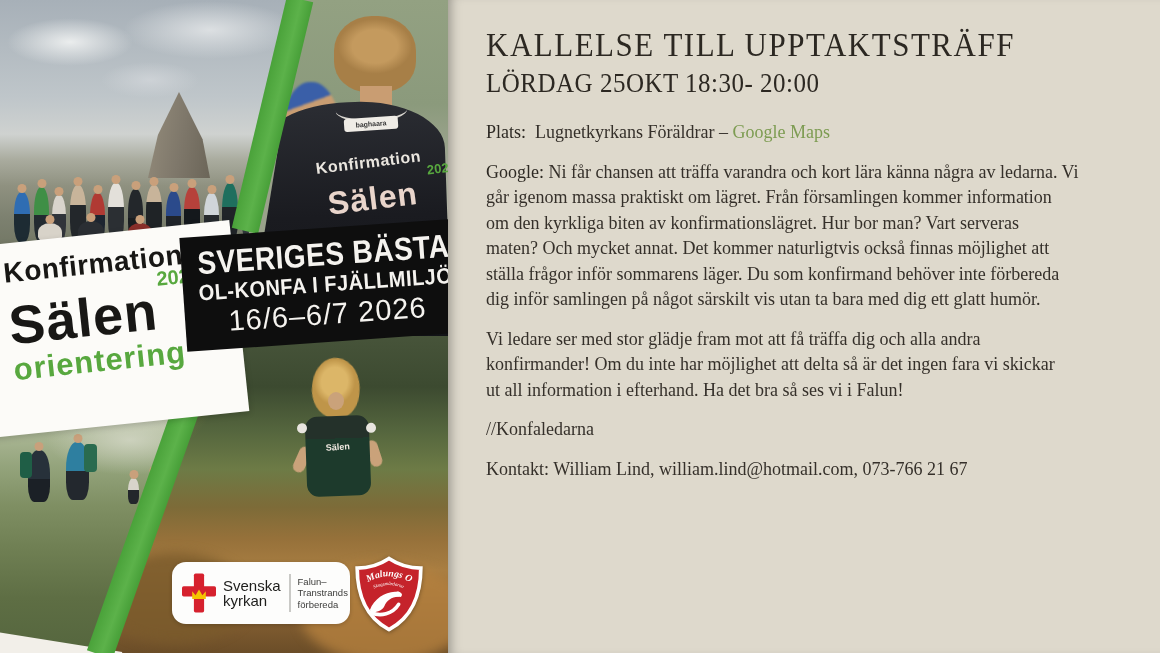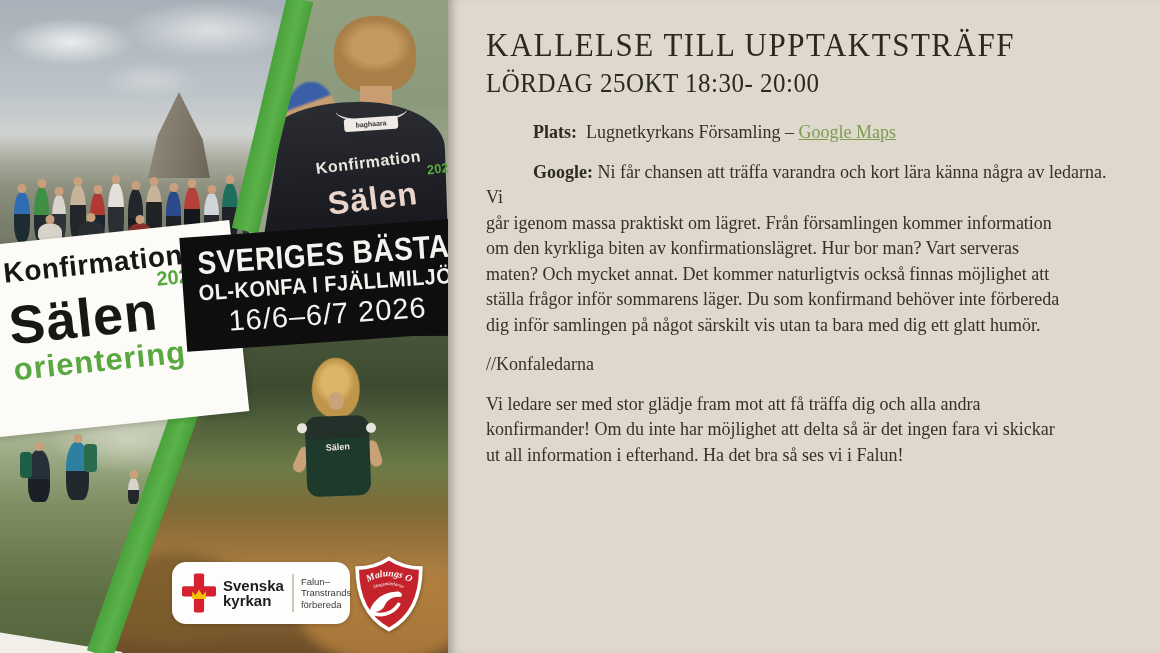--- a/index.html
+++ b/index.html
@@ -123,39 +123,39 @@
     transform:rotate(-4deg);z-index:5;display:flex;flex-direction:column;justify-content:center;
     text-align:center;color:#f5f3ef;font-family:"Liberation Sans",sans-serif;}
   .banner-l1{font-size:28px;font-weight:bold;letter-spacing:.5px;transform:scaleY(1.15);}
   .banner-l2{font-size:20px;font-weight:bold;letter-spacing:.5px;margin-top:2px;transform:scaleY(1.1);}
   .banner-l3{font-size:29px;font-weight:normal;letter-spacing:1px;margin-top:2px;}
 
   .logo-pill{position:absolute;left:172px;top:562px;width:178px;height:62px;background:#fdfdfc;
     border-radius:14px;z-index:6;display:flex;align-items:center;padding:0 10px;box-sizing:border-box;
     font-family:"Liberation Sans",sans-serif;box-shadow:0 1px 4px rgba(0,0,0,.2);}
   .crest{width:34px;height:40px;flex:0 0 auto;}
-  .church-name{font-size:15px;font-weight:bold;color:#1d1d1b;line-height:1.02;margin-left:7px;}
+  .church-name{font-size:15px;font-weight:normal;color:#1d1d1b;line-height:1.02;margin-left:7px;}
   .pill-divider{width:0;height:38px;border-left:2px solid #c9c9c6;margin:0 7px 0 8px;}
   .parish{font-size:9.5px;color:#3c3c3a;line-height:1.18;}
 
   .shield{position:absolute;left:352px;top:554px;width:74px;height:80px;z-index:6;
     filter:drop-shadow(0 1px 2px rgba(0,0,0,.35));}
 
   
   .panel{position:absolute;left:448px;top:0;width:712px;height:653px;background:#ded9cc;
     box-shadow:inset 10px 0 12px -8px rgba(0,0,0,.35);
     padding:26px 50px 0 38px;box-sizing:border-box;color:#35302a;}
   .title{font-size:31px;font-weight:400;letter-spacing:1.5px;color:#2c2822;margin:0;
     transform:scaleY(1.08);transform-origin:left top;white-space:nowrap;}
   .subtitle{font-size:25px;font-weight:400;letter-spacing:.5px;color:#2c2822;margin:6px 0 24px 0;
     transform:scaleY(1.08);transform-origin:left top;white-space:nowrap;}
   .panel p{font-size:18px;line-height:1.42;margin:0 0 14px 0;max-width:648px;}
-  .panel b{font-weight:700;color:#2e2a24;margin-left:47px;}
+  .panel b{font-weight:400;color:#2e2a24;}
   .ws{white-space:pre-line;}
-  .maps-link{color:#7d9c52;text-decoration:underline;cursor:pointer;}
+  .maps-link{color:#7d9c52;cursor:pointer;}
 </style>
 </head>
 <body>
 
 <div class="poster">
 
   <div class="collage">
 
     <div class="photo photo-group">
       <div class="cairn"></div>
@@ -262,31 +262,32 @@
       <path d="M24 74 C30 58 44 50 58 49 C66 48 70 52 66 56 C56 54 47 60 44 68 C42 74 33 78 26 76 Z" fill="#ffffff"></path>
       <path d="M26 77 C38 83 55 79 63 66" fill="none" stroke="#ffffff" stroke-width="5" stroke-linecap="round"></path>
       <circle cx="62" cy="52" r="3.5" fill="#ffffff"></circle>
     </svg>
   </div>
 
   <div class="panel">
     <h1 class="title">KALLELSE TILL UPPTAKTSTRÄFF</h1>
     <div class="subtitle">LÖRDAG 25OKT 18:30- 20:00</div>
 
-    <p><b>Plats:</b>&nbsp; <span>Lugnetkyrkans Församling – </span><a class="maps-link">Google Maps</a></p>
+    <p><b>Plats:</b>&nbsp; <span>Lugnetkyrkans Föräldrar – </span><a class="maps-link">Google Maps</a></p>
 
     <p><b>Google:</b> <span class="ws">Ni får chansen att träffa varandra och kort lära känna några av ledarna. Vi
 går igenom massa praktiskt om lägret. Från församlingen kommer information
 om den kyrkliga biten av konfirmationslägret. Hur bor man? Vart serveras
 maten? Och mycket annat. Det kommer naturligtvis också finnas möjlighet att
 ställa frågor inför sommarens läger. Du som konfirmand behöver inte förbereda
 dig inför samlingen på något särskilt vis utan ta bara med dig ett glatt humör.</span></p>
 
 
 
-    <p>//Konfaledarna</p>
-
     <p><span class="ws">Vi ledare ser med stor glädje fram mot att få träffa dig och alla andra
 konfirmander! Om du inte har möjlighet att delta så är det ingen fara vi skickar
 ut all information i efterhand. Ha det bra så ses vi i Falun!</span></p>
 
+    <p>//Konfaledarna</p>
+
+    <p>Kontakt: William Lind, william.lind@hotmail.com, 073-766 21 67</p>
   </div>
 </div>
 
 </body></html>

